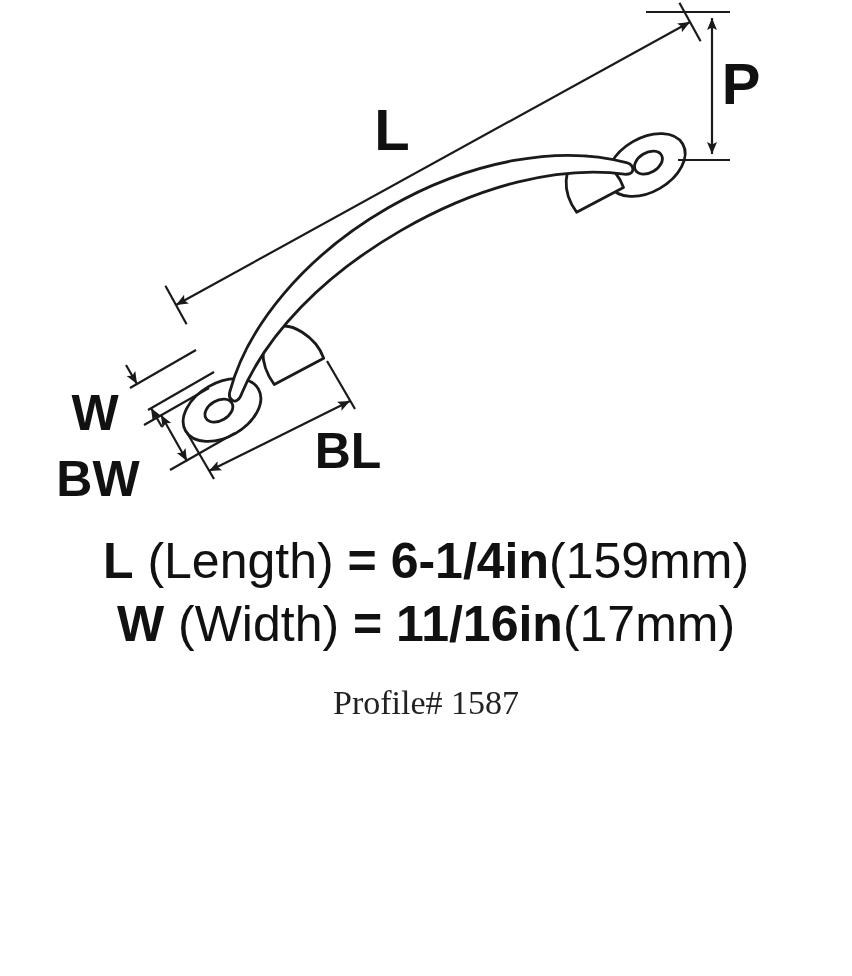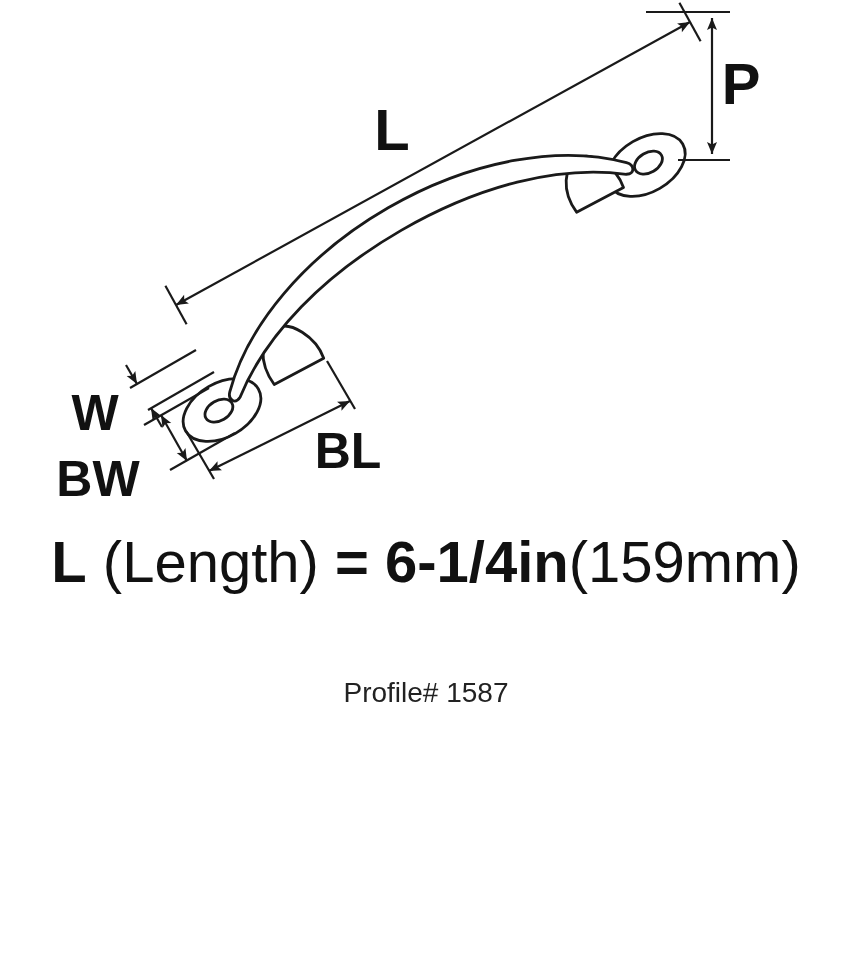--- a/index.html
+++ b/index.html
@@ -13,32 +13,33 @@
     overflow: hidden;
   }
   .drawing-wrap { width: 852px; height: 530px; }
   svg text {
     font-family: "Liberation Sans", sans-serif;
     font-weight: 700;
     fill: #111111;
   }
   .specs { margin-top: 0; text-align: center; }
   .spec-row {
-    font-size: 58px;
+    font-size: 50px;
     line-height: 63px;
     font-weight: 400;
     white-space: nowrap;
     color: #111111;
   }
   .spec-row .b { font-weight: 700; }
   .footer-line {
-    margin-top: 84px;
+    margin-top: 28px;
     text-align: center;
-    font-size: 28px;
+    font-size: 34px;
     color: #222222;
+    font-family: Liberation Serif, serif;
   }
 </style>
 </head>
 <body>
 
 <div class="page">
 
   <div class="drawing-wrap">
     <svg width="852" height="530" viewBox="0 0 852 530">
       <defs>
@@ -88,17 +89,18 @@
       <text x="392" y="150" font-size="58" text-anchor="middle">L</text>
       <text x="741" y="104" font-size="58" text-anchor="middle">P</text>
       <text x="95" y="430" font-size="50" text-anchor="middle">W</text>
       <text x="98" y="496" font-size="50" text-anchor="middle">BW</text>
       <text x="348" y="468" font-size="50" text-anchor="middle">BL</text>
     </svg>
   </div>
 
   <div class="specs">
     <div class="spec-row"><span class="b">L</span> <span>(Length)</span> <span class="b">=</span> <span class="b">6-1/4in</span><span>(159mm)</span></div>
+    <div class="spec-row"><span class="b">W</span> <span>(Width)</span> <span class="b">=</span> <span class="b">11/16in</span><span>(17mm)</span></div>
   </div>
 
   <div class="footer-line">Profile# 1587</div>
 
 </div>
 
 </body></html>

